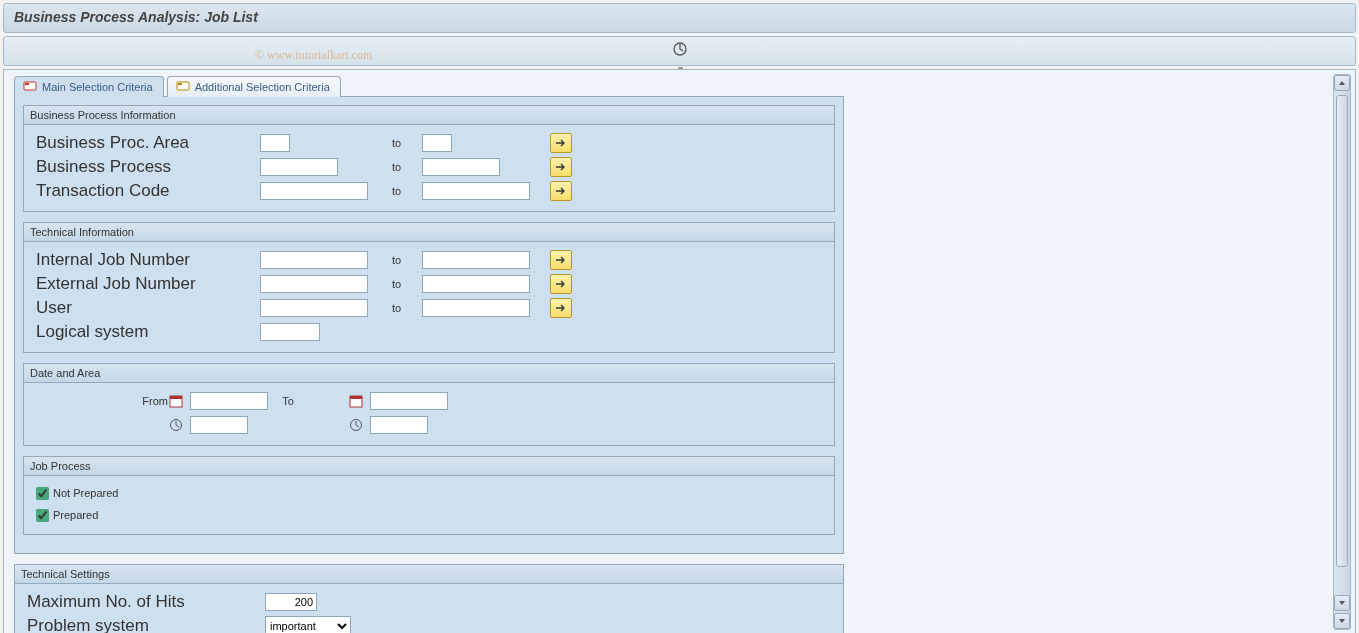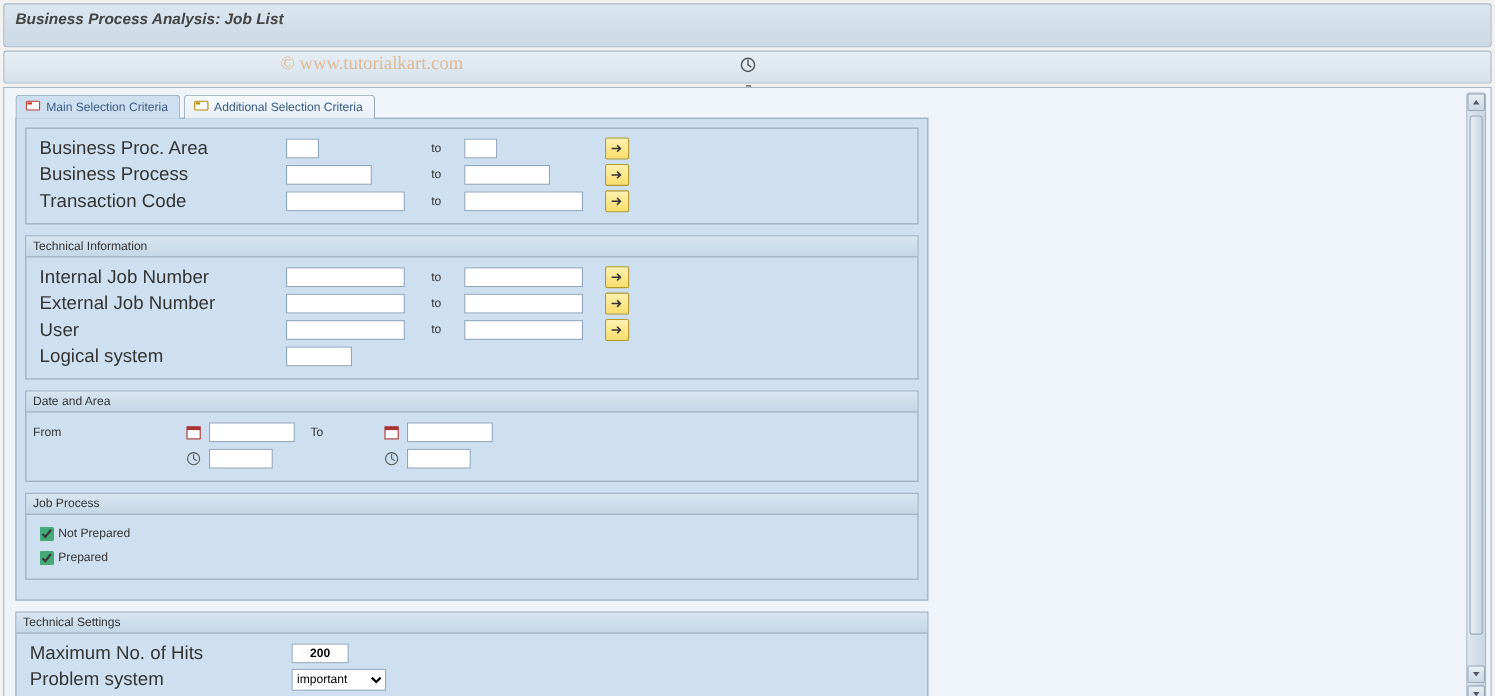--- a/index.html
+++ b/index.html
@@ -10,21 +10,21 @@
   width: 1359px;
   height: 633px;
   overflow: hidden;
   position: relative;
   color: #333;
 }
 .title-bar {
   background: linear-gradient(#dbe6ef, #cad9e6);
   border: 1px solid #a9b8c8;
   border-radius: 3px;
-  height: 40px;
+  height: 30px;
   padding: 5px 10px;
   margin: 3px;
 }
 .title-bar span {
   font-style: italic;
   font-weight: bold;
   font-size: 14px;
   color: #444;
 }
 .toolbar {
@@ -111,21 +111,21 @@
 input.text {
   height: 18px;
   border: 1px solid #8ea6be;
   background: #fff;
   font-size: 11px;
   padding: 1px 3px;
 }
 .w-xs { width: 30px; }
 .w-sm { width: 78px; }
 .w-md { width: 108px; }
-.w-num { width: 52px; text-align:center; padding-right:4px;font-weight:bold;}
+.w-num { width: 52px; text-align:right; padding-right:4px;}
 .multi-btn {
   width: 22px; height: 20px;
   background: linear-gradient(#fff2b0,#f9dd6b);
   border: 1px solid #b59a2b;
   border-radius: 2px;
   display:flex; align-items:center; justify-content:center;
   cursor:pointer;
   margin-left: 20px;
 }
 .cal-icon, .clock-icon {
@@ -133,21 +133,21 @@
   display:inline-flex; align-items:center; justify-content:center;
   margin-right: 6px;
 }
 .checkbox-row { display:flex; align-items:center; gap:4px; height:22px; padding-left:6px;}
 .checkbox-row input { width:13px; height:13px; accent-color:#4a7; }
 .watermark {
   position: absolute;
   left: 255px; top: 48px;
   color: rgba(220,140,60,0.5);
   font-family: Georgia, serif;
-  font-size: 17px;
+  font-size: 12px;
   pointer-events: none;
   z-index: 50;
 }
 select.sel {
   height: 20px;
   border: 1px solid #8ea6be;
   background: #fff;
   font-size: 11px;
   width: 86px;
 }
@@ -225,20 +225,21 @@
               <rect x="2" y="3" width="4" height="2" fill="#b58900"></rect>
             </svg>
         </span>
         <span>Additional Selection Criteria</span>
       </div>
     </div>
 
     <div class="tab-body">
 
       <div class="group">
+        <div class="group-header">Business Process Information</div>
         <div class="group-body">
           <div class="row">
             <div class="lbl">Business Proc. Area</div>
             <input class="text w-xs" style="">
             <div style="width:100px"></div>
             <div class="lbl-short">to</div>
             <input class="text w-xs" style="">
             <div style="width:78px"></div>
             <div class="multi-btn">
               <svg width="12" height="10">
@@ -317,21 +318,21 @@
             <div class="lbl">Logical system</div>
             <input class="text" style="width: 60px;">
           </div>
         </div>
       </div>
 
       <div class="group">
         <div class="group-header">Date and Area</div>
         <div class="group-body">
           <div class="row">
-            <div style="width:138px; ">From</div>
+            <div style="width:138px; text-align:right; ">From</div>
             <span class="cal-icon">
               <svg width="14" height="14">
                   <rect x="1" y="2" width="12" height="11" fill="#fff" stroke="#a33"></rect>
                   <rect x="1" y="2" width="12" height="3" fill="#a33"></rect>
                 </svg>
             </span>
             <input class="text" style="width: 78px;">
             <div style="width:40px; text-align:center;">To</div>
             <div style="width:40px"></div>
             <span class="cal-icon">

